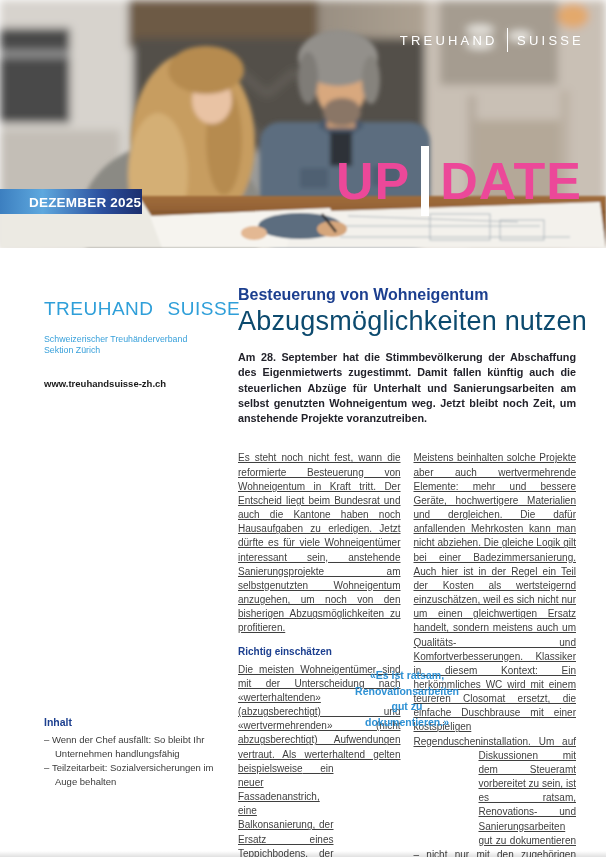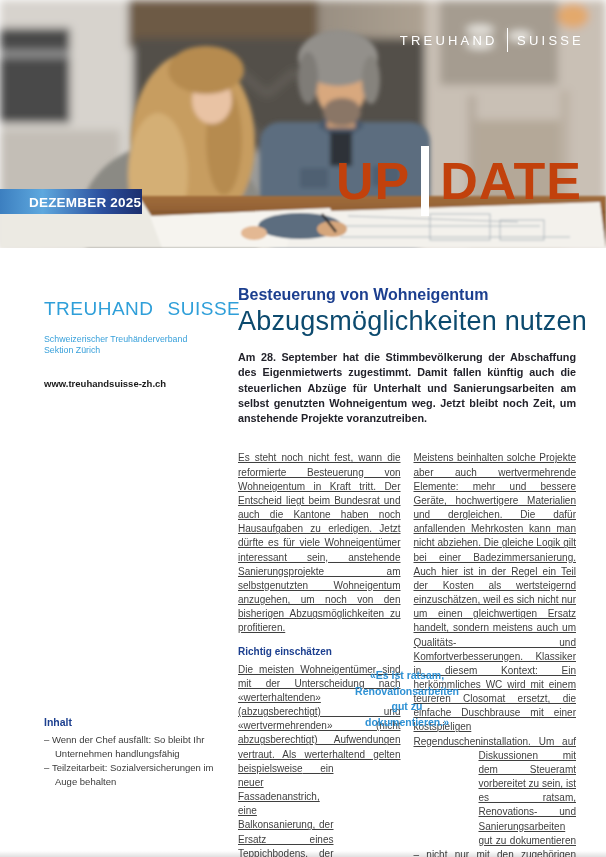--- a/index.html
+++ b/index.html
@@ -10,21 +10,21 @@
   .hero { position:absolute; top:0; left:0; width:606px; height:248px; }
   .hero svg { display:block; width:100%; height:100%; }
 
   
   .brand-white { position:absolute; top:28px; right:22px; display:flex; align-items:center;
                  gap:9px; color:#ffffff; font-size:13px; letter-spacing:3.2px; font-weight:400; }
   .brand-white .bar { width:1.5px; height:24px; background:#ffffff; }
 
   
   .masthead-title { position:absolute; top:146px; right:24px; display:flex; align-items:center;
-                    color:#c2410c; font-weight:700; font-size:52px; letter-spacing:1px; }
+                    color:#ec4899; font-weight:700; font-size:52px; letter-spacing:1px; }
   .masthead-title .bar { width:8px; height:70px; background:#ffffff; margin:0 11px; }
 
   
   .issue-badge { position:absolute; top:189px; left:0; width:142px; height:25px; box-sizing:border-box;
                  background:linear-gradient(90deg,#3c7fc0 0%,#5ea8de 30%,#2b4f9e 72%,#1c2f6e 100%);
                  color:#fff; font-weight:700; font-size:13.5px; line-height:27px; padding-left:29px;
                  letter-spacing:0.2px; }
 
   
   .sidebar { position:absolute; left:44px; top:294px; width:175px; }

